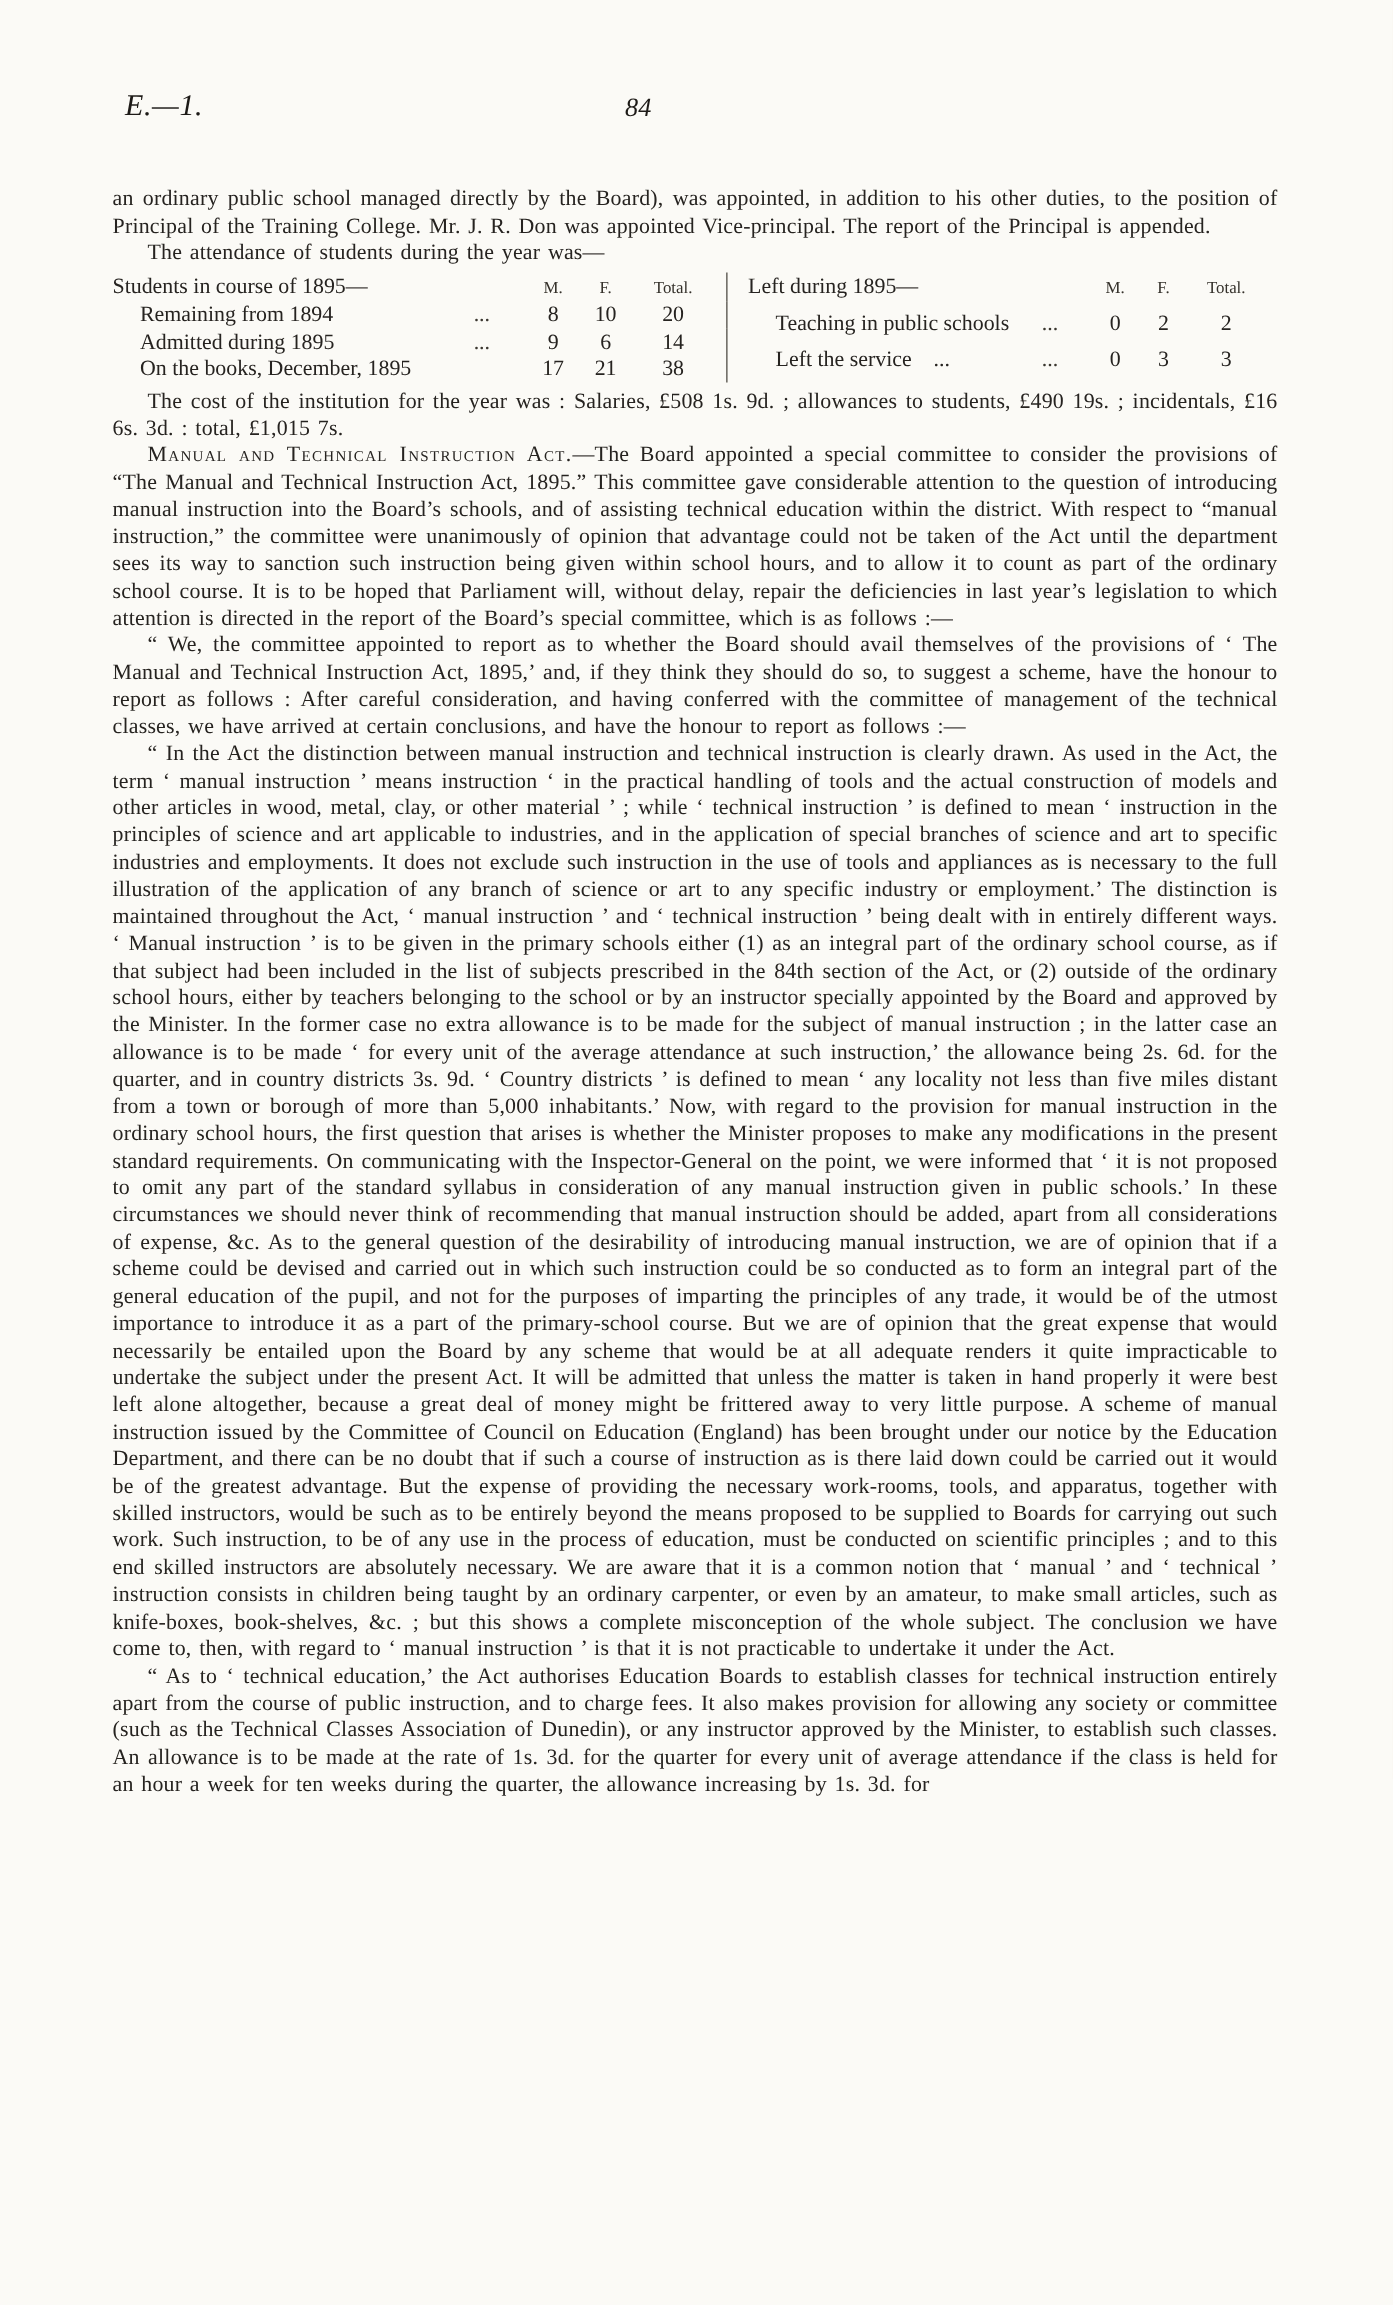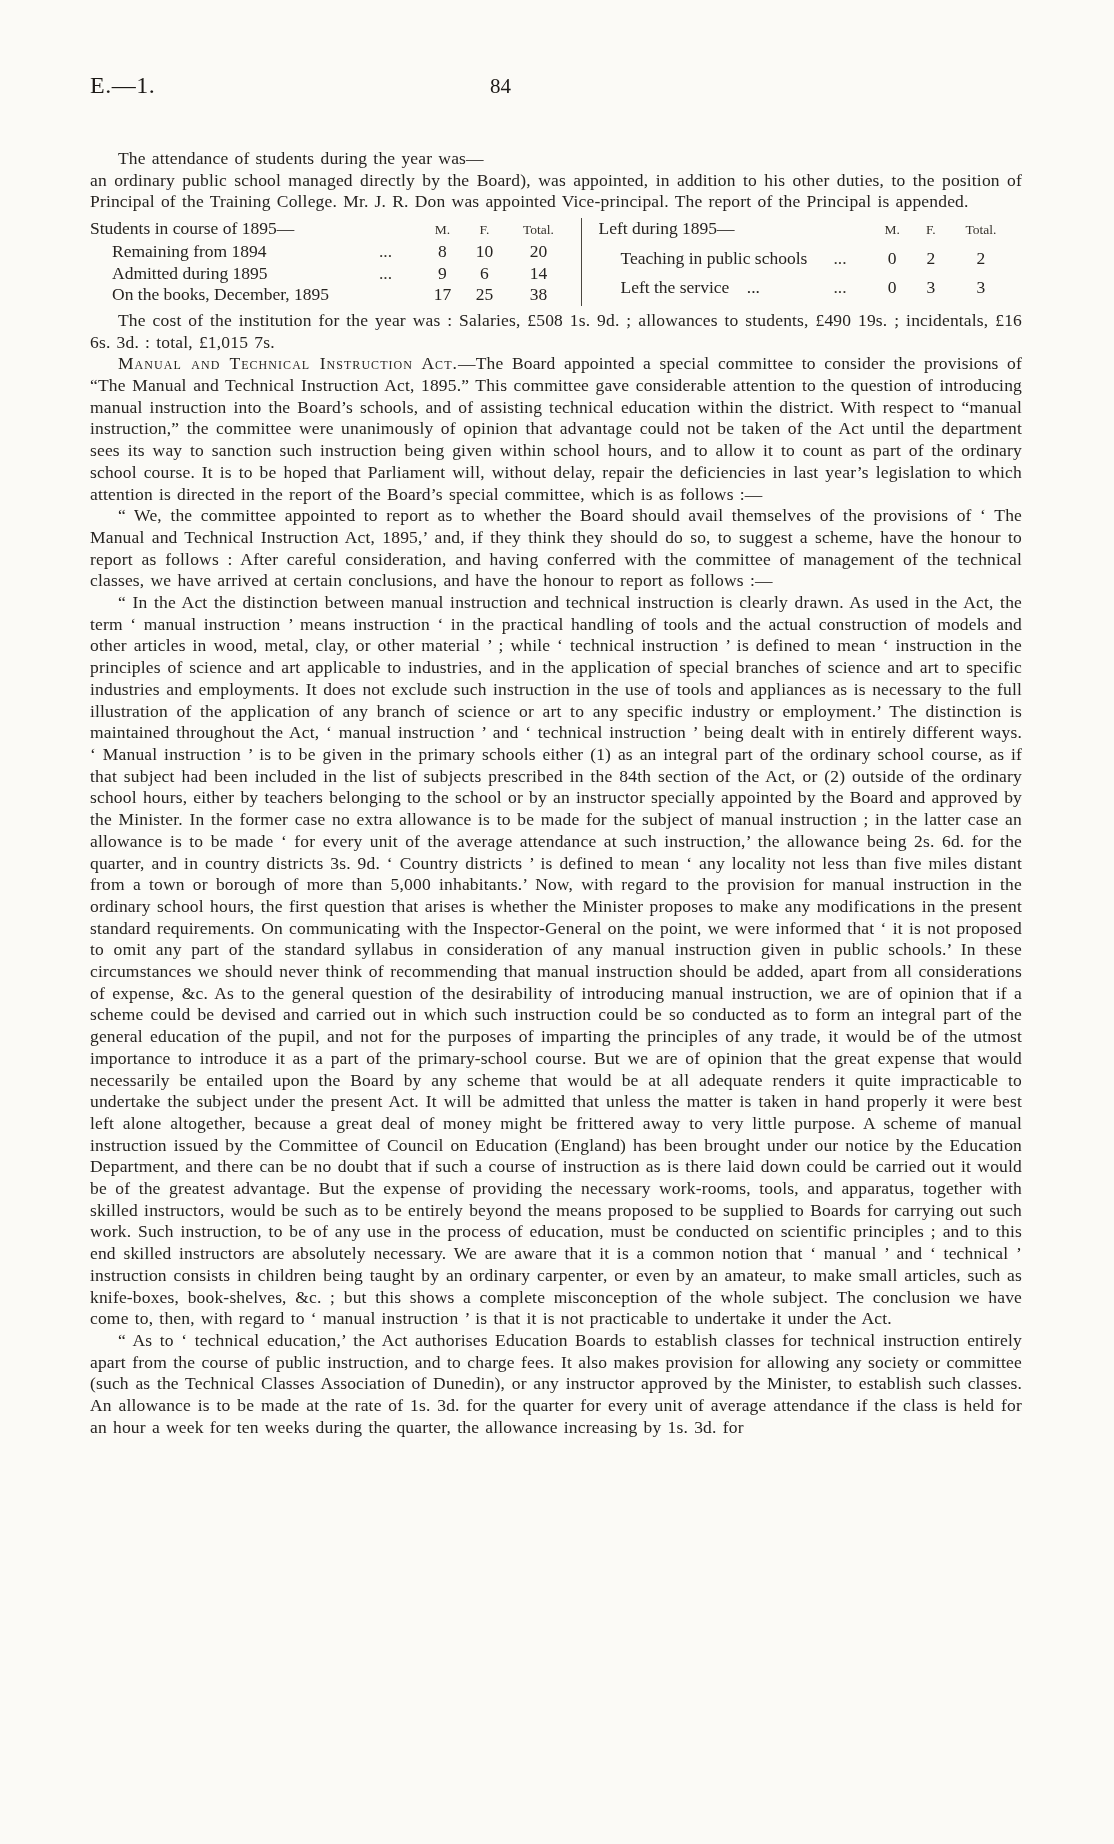--- a/index.html
+++ b/index.html
@@ -12,22 +12,23 @@
     position: relative;
     font-family: "Liberation Serif", "DejaVu Serif", serif;
     color: #262320;
   }
   .page {
     position: absolute; inset: 0;
     background: #fbfaf6;
   }
   .page-header {
     position: absolute;
-    top: 72px; left: 90px; right: 92px;
+    top: 72px; left: 100px; right: 92px;
     height: 30px;
+    font-style: italic;
   }
   .doc-ref {
     position: absolute; left: 0; top: 0;
     font-size: 24px; letter-spacing: 0.5px;
     color: #1d1a17;
   }
   .page-num {
     position: absolute; left: 400px; top: 2px; width: 160px;
     text-align: left;
     font-size: 21px; color: #1d1a17;
@@ -76,23 +77,23 @@
 
 <div class="page">
 
   <div class="page-header">
     <span class="doc-ref">E.—1.</span>
     <span class="page-num">84</span>
   </div>
 
   <div class="body-col">
 
+    <p class="doc">an ordinary public school managed directly by the Board), was appointed, in addition to his other duties, to the position of Principal of the Training College. Mr. J. R. Don was appointed Vice-principal. The report of the Principal is appended.</p>
+
     <p class="doc indent">The attendance of students during the year was—</p>
-
-    <p class="doc">an ordinary public school managed directly by the Board), was appointed, in addition to his other duties, to the position of Principal of the Training College. Mr. J. R. Don was appointed Vice-principal. The report of the Principal is appended.</p>
 
     <div class="spacer-sm"></div>
 
     <div class="att-wrap">
 
       <table class="att-half att-left">
         <tbody>
             <tr>
           <td class="t-title">Students in course of 1895—</td>
           <td class="t-leader"></td>
@@ -111,21 +112,21 @@
           <td class="t-label">Admitted during 1895</td>
           <td class="t-leader">...</td>
           <td class="t-num">9</td>
           <td class="t-num">6</td>
           <td class="t-total">14</td>
         </tr>
         <tr>
           <td class="t-label">On the books, December, 1895</td>
           <td class="t-leader"></td>
           <td class="t-num">17</td>
-          <td class="t-num">25</td>
+          <td class="t-num">21</td>
           <td class="t-total">38</td>
         </tr>
       </tbody>
         </table>
 
       <table class="att-half att-right">
         <tbody>
             <tr>
           <td class="t-title">Left during 1895—</td>
           <td class="t-leader"></td>

